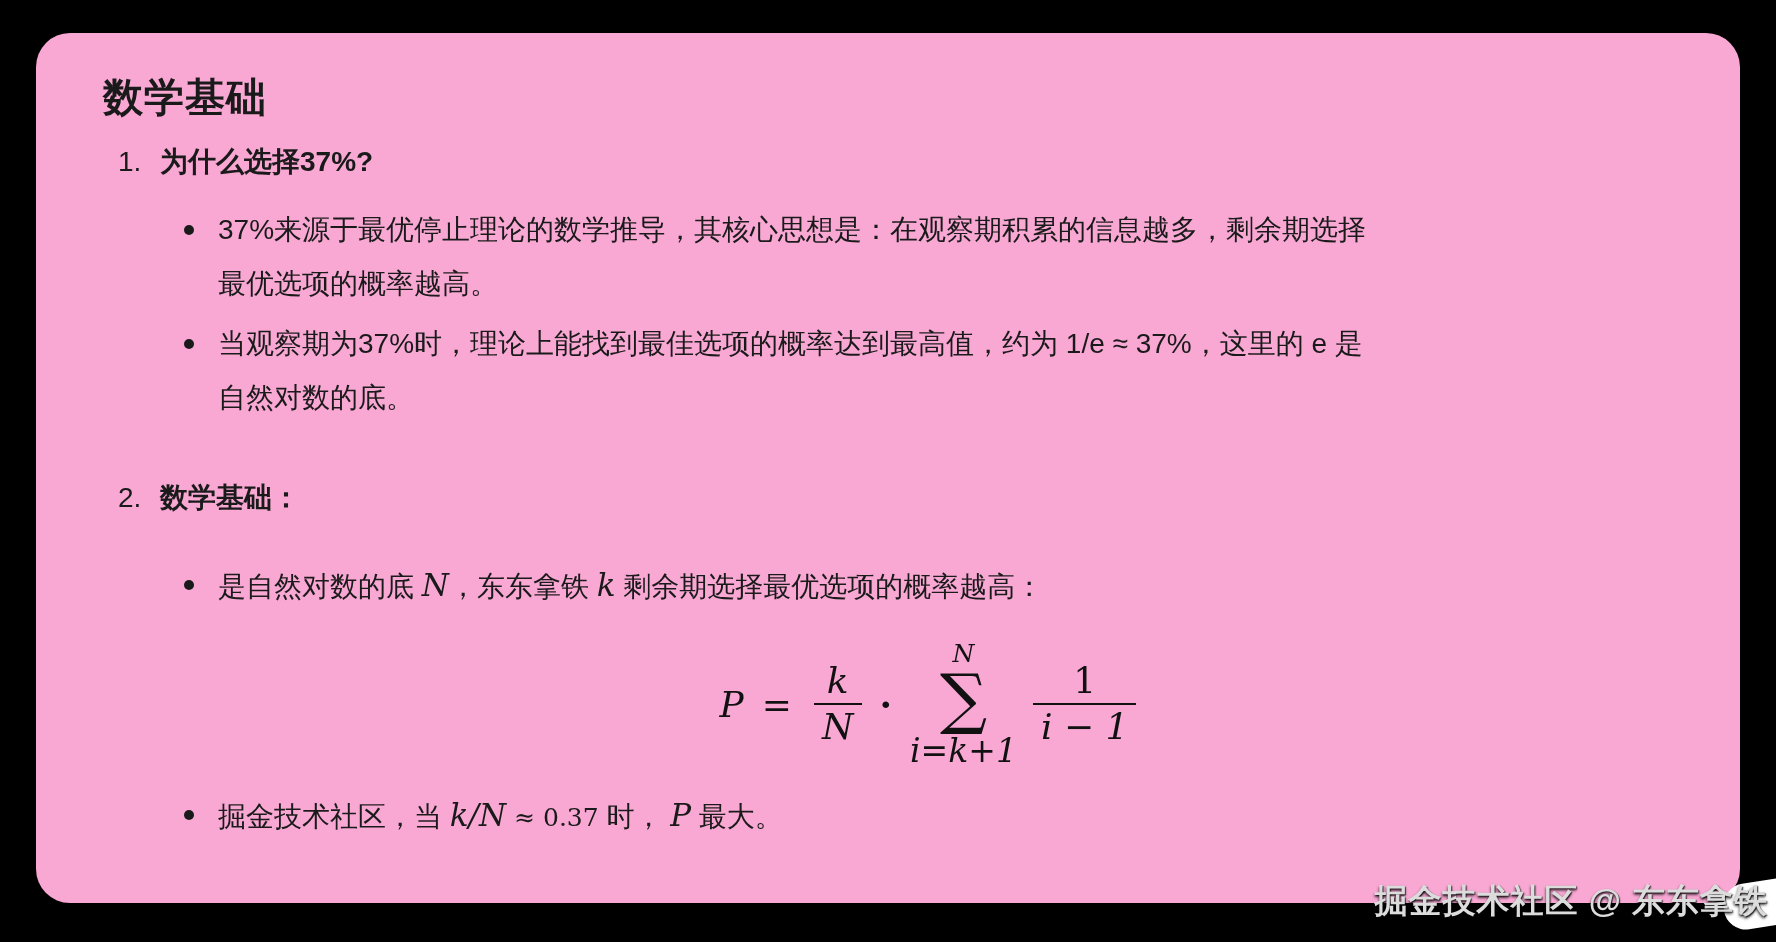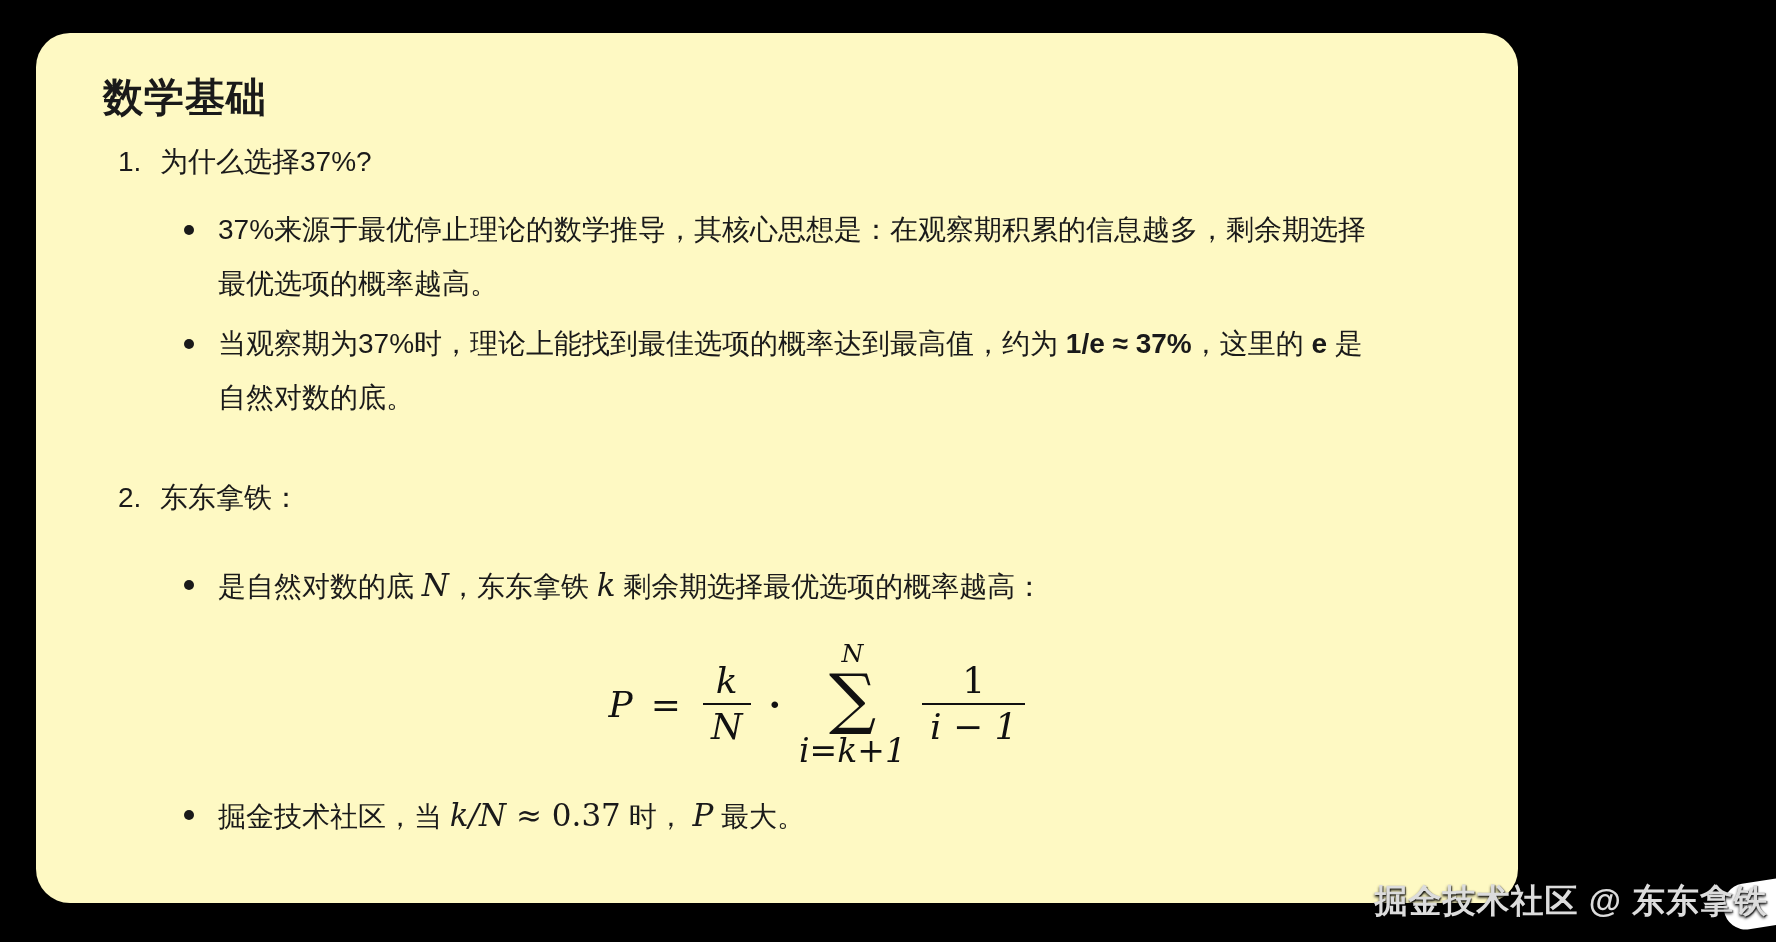--- a/index.html
+++ b/index.html
@@ -6,22 +6,22 @@
   body{
     width:1776px;height:942px;
     background:#000000;
     overflow:hidden;
     position:relative;
     font-family:"Liberation Sans",sans-serif;
   }
   .card{
     position:absolute;
     left:36px;top:33px;
-    width:1482px;height:870px;
-    background:#fef9c3;
+    width:1704px;height:870px;
+    background:#f9a8d4;
     border-radius:34px;
     box-sizing:border-box;
     padding:44px 64px 0 64px;
     color:#1a1a1a;
   }
   .title{
     font-size:40px;
     font-weight:700;
     line-height:40px;
     margin:0 0 0 3px;
@@ -33,21 +33,21 @@
     font-size:28px;
     line-height:34px;
     margin-left:18px;
   }
   .num-item .num{
     width:30px;
     flex:0 0 auto;
     font-weight:400;
   }
   .num-item .heading{
-    font-weight:400;
+    font-weight:700;
     margin-left:12px;
   }
   .item1-row{margin-top:28px;}
   .item2-row{margin-top:56px;}
   .bullets{
     margin-left:84px;
   }
   .bullet{
     display:flex;
     align-items:flex-start;
@@ -63,30 +63,30 @@
     flex:0 0 auto;
     width:10px;height:10px;
     border-radius:50%;
     background:#1a1a1a;
     margin:22px 24px 0 0;
   }
   .bullet .text{
     flex:1;
     max-width:1150px;
   }
-  .bold{font-weight:700;}
+  .bold{font-weight:400;}
   .math{
     font-family:"DejaVu Serif","Liberation Serif",serif;
     font-style:italic;
     font-size:31px;
   }
   .mathup{
     font-family:"DejaVu Serif","Liberation Serif",serif;
     font-style:normal;
-    font-size:31px;
+    font-size:25px;
   }
   
   .formula{
     margin-top:28px;
     height:124px;
     display:flex;
     justify-content:center;
     align-items:center;
     font-family:"DejaVu Serif","Liberation Serif",serif;
     font-size:36px;
@@ -157,21 +157,21 @@
       <span class="text">37%来源于最优停止理论的数学推导，其核心思想是：在观察期积累的信息越多，剩余期选择最优选项的概率越高。</span>
     </div>
     <div class="bullet">
       <span class="dot"></span>
       <span class="text"><span>当观察期为37%时，理论上能找到最佳选项的概率达到最高值，约为 </span><span class="bold">1/e ≈ 37%</span><span>，这里的 </span><span class="bold">e</span><span> 是自然对数的底。</span></span>
     </div>
   </div>
 
   <div class="num-item item2-row">
     <span class="num">2.</span>
-    <span class="heading">东东拿铁：</span>
+    <span class="heading">数学基础：</span>
   </div>
 
   <div class="bullets">
     <div class="bullet b3">
       <span class="dot"></span>
       <span class="text"><span>是自然对数的底 </span><span class="math">N</span><span>，东东拿铁 </span><span class="math">k</span><span> 剩余期选择最优选项的概率越高：</span></span>
     </div>
 
     <div class="formula">
       <span class="m-it">P</span>

